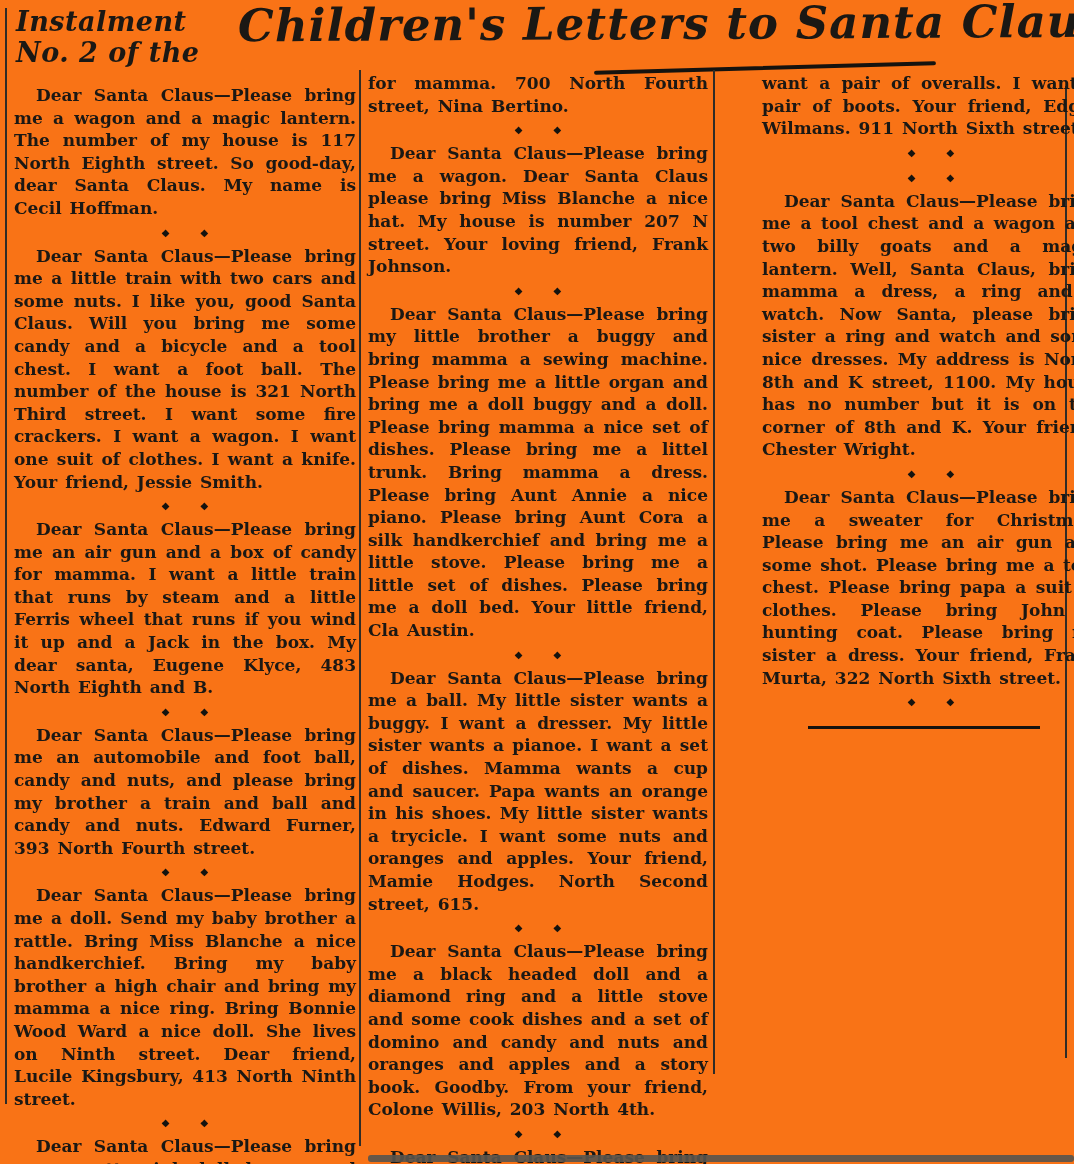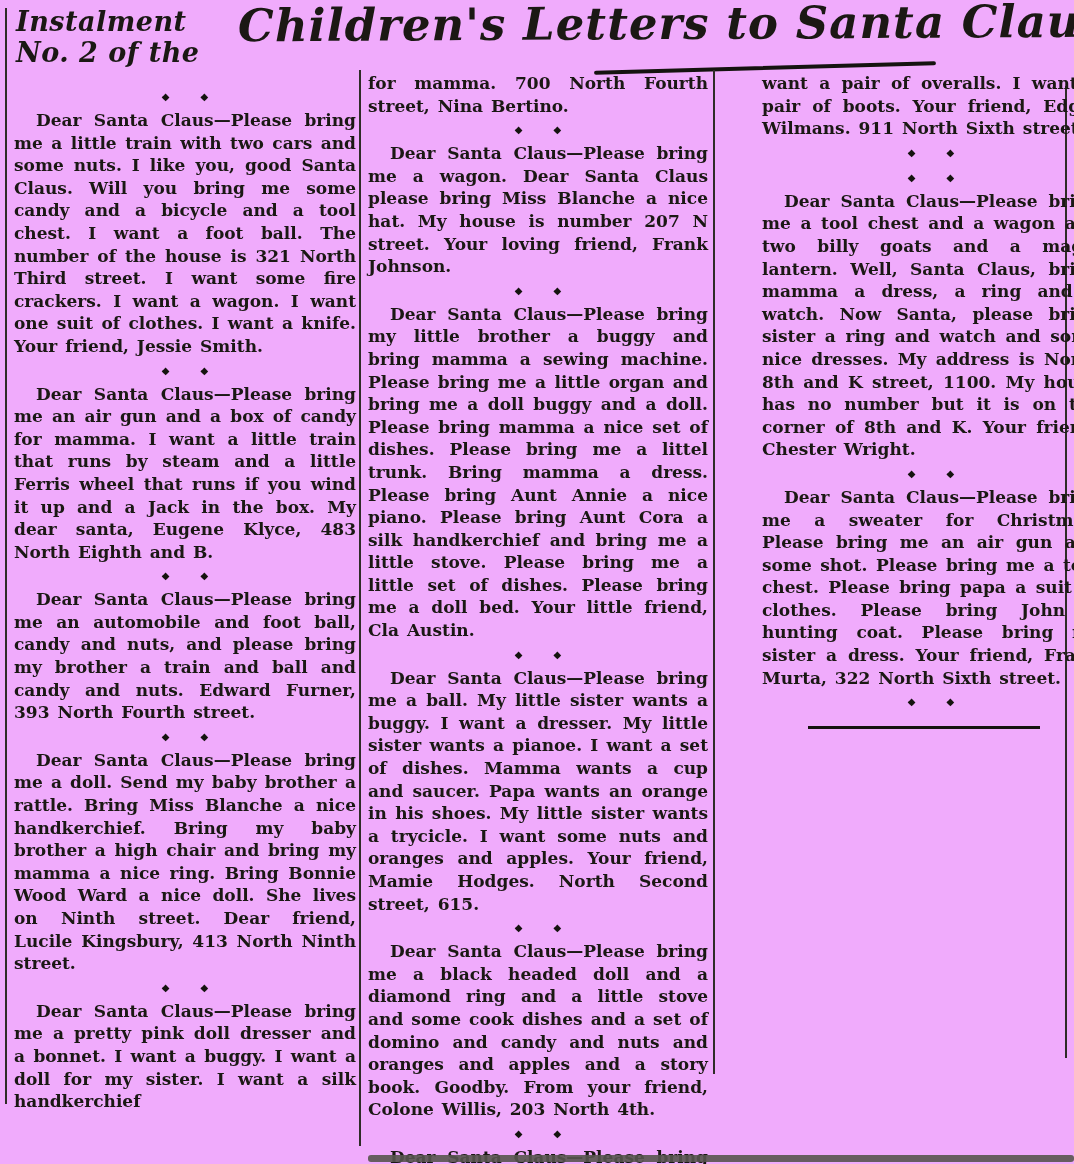--- a/index.html
+++ b/index.html
@@ -1,21 +1,21 @@
 <!DOCTYPE html>
 <html><head>
 <meta charset="utf-8">
 <style>
   html,body{margin:0;padding:0;}
   body{background:#d8d5cd;font-family:"DejaVu Serif",serif;}
   .paper{
     position:relative;
     width:1074px;height:1164px;
     margin:0 auto;
-    background:#f0abfc;
+    background:#f97316;
     color:#1b1814;
     overflow:hidden;
   }
   
   .masthead{position:absolute;top:0;left:0;width:1074px;height:84px;}
   .installment{
     position:absolute;left:16px;top:6px;
     font-style:italic;font-weight:bold;
     font-size:27px;line-height:31px;
     letter-spacing:.5px;white-space:nowrap;
@@ -87,20 +87,21 @@
     <div class="page-title">Children's Letters to Santa Claus.</div>
     <div class="title-underline"></div>
   </div>
 
   <div class="vrule left"></div>
   <div class="vrule mid1"></div>
   <div class="vrule mid2"></div>
   <div class="vrule right"></div>
 
   <div class="col col-1">
+      <p class="letter">Dear Santa Claus—Please bring me a wagon and a magic lantern. The number of my house is 117 North Eighth street. So good-day, dear Santa Claus. My name is Cecil Hoffman.</p>
       <div class="divider">◆ ◆</div>
       <p class="letter">Dear Santa Claus—Please bring me a little train with two cars and some nuts. I like you, good Santa Claus. Will you bring me some candy and a bicycle and a tool chest. I want a foot ball. The number of the house is 321 North Third street. I want some fire crackers. I want a wagon. I want one suit of clothes. I want a knife. Your friend, Jessie Smith.</p>
       <div class="divider">◆ ◆</div>
       <p class="letter">Dear Santa Claus—Please bring me an air gun and a box of candy for mamma. I want a little train that runs by steam and a little Ferris wheel that runs if you wind it up and a Jack in the box. My dear santa, Eugene Klyce, 483 North Eighth and B.</p>
       <div class="divider">◆ ◆</div>
       <p class="letter">Dear Santa Claus—Please bring me an automobile and foot ball, candy and nuts, and please bring my brother a train and ball and candy and nuts. Edward Furner, 393 North Fourth street.</p>
       <div class="divider">◆ ◆</div>
       <p class="letter">Dear Santa Claus—Please bring me a doll. Send my baby brother a rattle. Bring Miss Blanche a nice handkerchief. Bring my baby brother a high chair and bring my mamma a nice ring. Bring Bonnie Wood Ward a nice doll. She lives on Ninth street. Dear friend, Lucile Kingsbury, 413 North Ninth street.</p>
       <div class="divider">◆ ◆</div>
       <p class="letter">Dear Santa Claus—Please bring me a pretty pink doll dresser and a bonnet. I want a buggy. I want a doll for my sister. I want a silk handkerchief</p>

